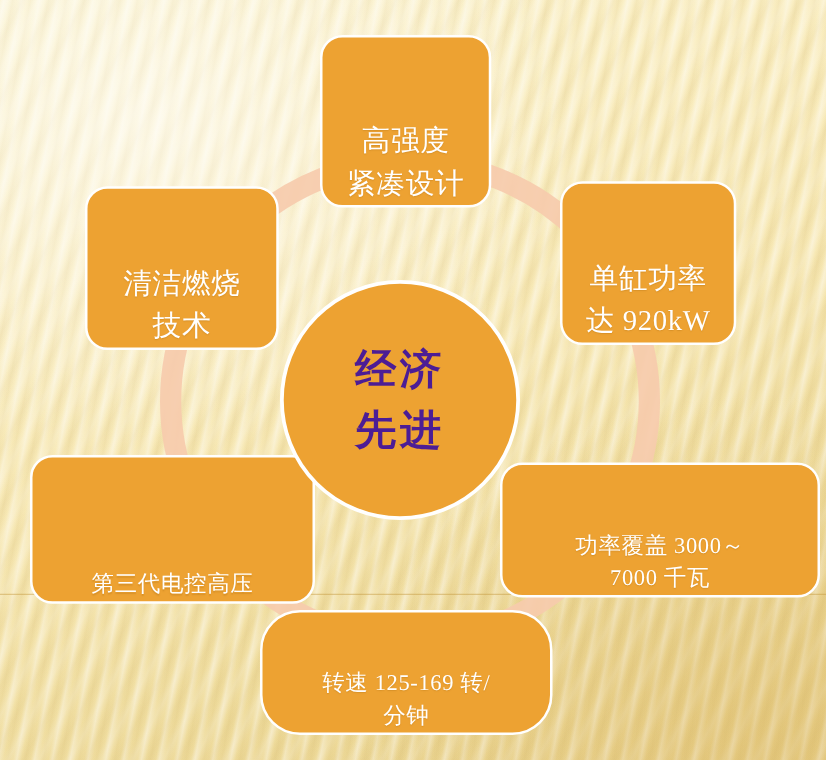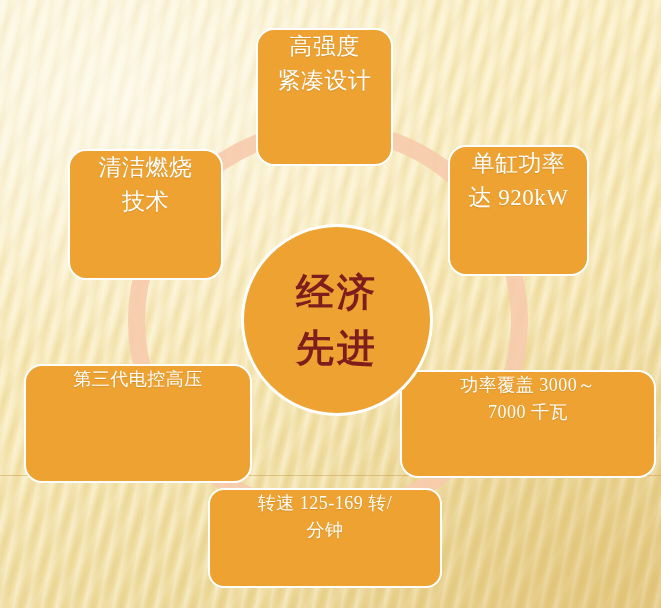--- a/index.html
+++ b/index.html
@@ -74,57 +74,57 @@
 
   
   .node {
     position: absolute;
     box-sizing: border-box;
     background: #eda232;
     border: 2.5px solid #ffffff;
     border-radius: 18px;
     color: #ffffff;
     display: flex;
-    align-items: flex-start;
+    align-items: flex-end;
     justify-content: center;
     text-align: center;
     line-height: 1.48;
     letter-spacing: .5px;
     text-shadow: 0 1px 1px rgba(150,95,10,.25);
     font-size: 23px;
   }
   .node .txt { display: block; padding: 0 8px; }
 
   .n-top    { left: 256px; top: 28px;  width: 137px; height: 138px; }
   .n-left   { left: 68px;  top: 149px; width: 155px; height: 131px; }
   .n-right  { left: 448px; top: 145px; width: 141px; height: 131px; }
   .n-bleft  { left: 24px;  top: 364px; width: 228px; height: 119px; }
   .n-bright { left: 400px; top: 370px; width: 256px; height: 108px; }
-  .n-bottom { left: 208px; top: 488px; width: 234px; height: 100px; border-radius: 16px; }
+  .n-bottom { left: 208px; top: 488px; width: 234px; height: 100px; border-radius: 32px; }
 
   .n-bleft, .n-bright, .n-bottom { font-size: 18px; }
 
   
   .hub {
     position: absolute;
-    left: 241px;
+    left: 224px;
     top: 224px;
     width: 192px;
     height: 192px;
     box-sizing: border-box;
     background: #eda232;
     border: 3px solid #ffffff;
     border-radius: 50%;
     display: flex;
     flex-direction: column;
     align-items: center;
     justify-content: center;
-    color: #7f1d1d;
+    color: #4c1d95;
     font-weight: bold;
-    font-size: 38px;
+    font-size: 33px;
     line-height: 1.48;
     letter-spacing: 3px;
     font-family: "DejaVu Sans", "Liberation Sans", sans-serif;
   }
   .hub span { display: block; }
 </style>
 </head>
 <body>
 
 <div id="slide">

